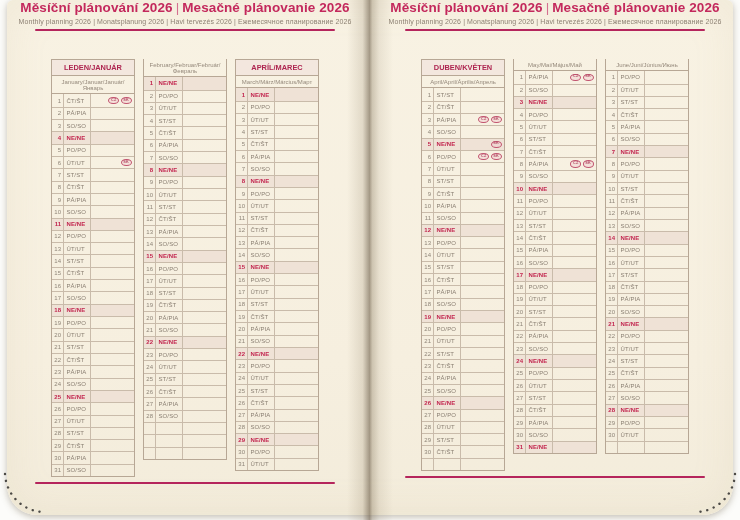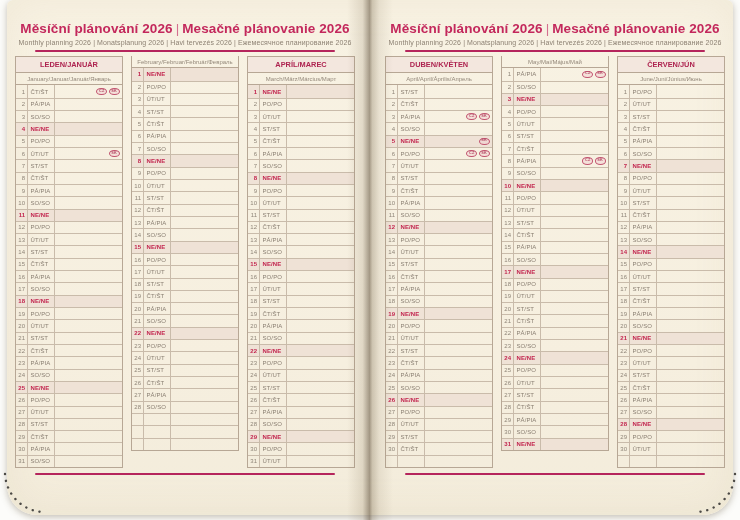--- a/index.html
+++ b/index.html
@@ -7,29 +7,29 @@
   .frame{position:relative;width:740px;height:520px;background:#fcfcfa;overflow:hidden;}
   .paper{position:absolute;left:7px;right:7px;top:0;bottom:5px;
          background:linear-gradient(180deg,#f8f2e3 0%,#f6efdf 70%,#f3ecdb 100%);
          border-radius:6px 6px 30px 30px;
          box-shadow:0 2px 7px rgba(90,75,50,.35), inset 0 0 40px rgba(190,170,130,.12);}
   .spine{position:absolute;top:0;bottom:0;left:50%;width:46px;transform:translateX(-50%);
          background:linear-gradient(90deg,rgba(125,108,80,0) 0%,rgba(125,108,80,.18) 34%,
            rgba(88,72,50,.52) 49%,rgba(110,94,66,.30) 55%,rgba(125,108,80,.12) 70%,rgba(125,108,80,0) 100%);
          pointer-events:none;}
   .pages{position:absolute;inset:0;display:flex;}
-  .page{width:50%;box-sizing:border-box;padding-top:21px;}
+  .page{width:50%;box-sizing:border-box;}
   .hdr{text-align:center;}
   .title{font-size:13.5px;font-weight:bold;color:#c3285c;letter-spacing:.1px;}
   .t-div{color:#d4708f;font-weight:normal;padding:0 3px;}
   .subtitle{margin-top:3px;font-size:7px;color:#8d8173;letter-spacing:.1px;}
   .rule{height:1.6px;background:#b5255c;width:300px;margin:4px auto 0;border-radius:1px;}
   .rule.bottom{margin-top:5px;}
   .months{display:flex;justify-content:center;gap:8px;margin-top:4px;}
-  .month{width:108px;box-sizing:border-box;}
+  .month{width:84px;box-sizing:border-box;margin-top:24px;}
   .m-head{box-sizing:border-box;border:1px solid #b7a795;background:#f3e7de;text-align:center;
           font-weight:bold;font-size:7.4px;color:#ae2450;padding:3.2px 0 3px;}
   .m-sub{box-sizing:border-box;border:1px solid #b7a795;border-top:none;text-align:center;
          font-size:6px;color:#95897b;padding:3px 0 2.6px;}
   .m-rows{box-sizing:border-box;border:1px solid #b7a795;border-top:none;}
   .r{display:flex;height:12.32px;border-top:0.5px solid #c9bbaa;align-items:stretch;font-size:6px;box-sizing:border-box;}
   .r:first-child{border-top:none;}
   .r .num{width:12px;color:#8f8578;border-right:0.5px solid #c9bbaa;display:flex;align-items:center;
           justify-content:flex-end;padding-right:2px;box-sizing:border-box;}
   .r .day{width:27px;color:#8a7f72;border-right:0.5px solid #c9bbaa;display:flex;align-items:center;
@@ -889,21 +889,20 @@
                 <span class="note"></span>
               </div>
               <div class="r sun">
                 <span class="num">31</span>
                 <span class="day">NE/NE</span>
                 <span class="note"></span>
               </div>
             </div>
         </div>
         <div class="month">
-          <div class="m-head">ČERVEN/JÚN</div>
           <div class="m-sub">June/Juni/Június/Июнь</div>
           <div class="m-rows">
               <div class="r">
                 <span class="num">1</span>
                 <span class="day">PO/PO</span>
                 <span class="note"></span>
               </div>
               <div class="r">
                 <span class="num">2</span>
                 <span class="day">ÚT/UT</span>

